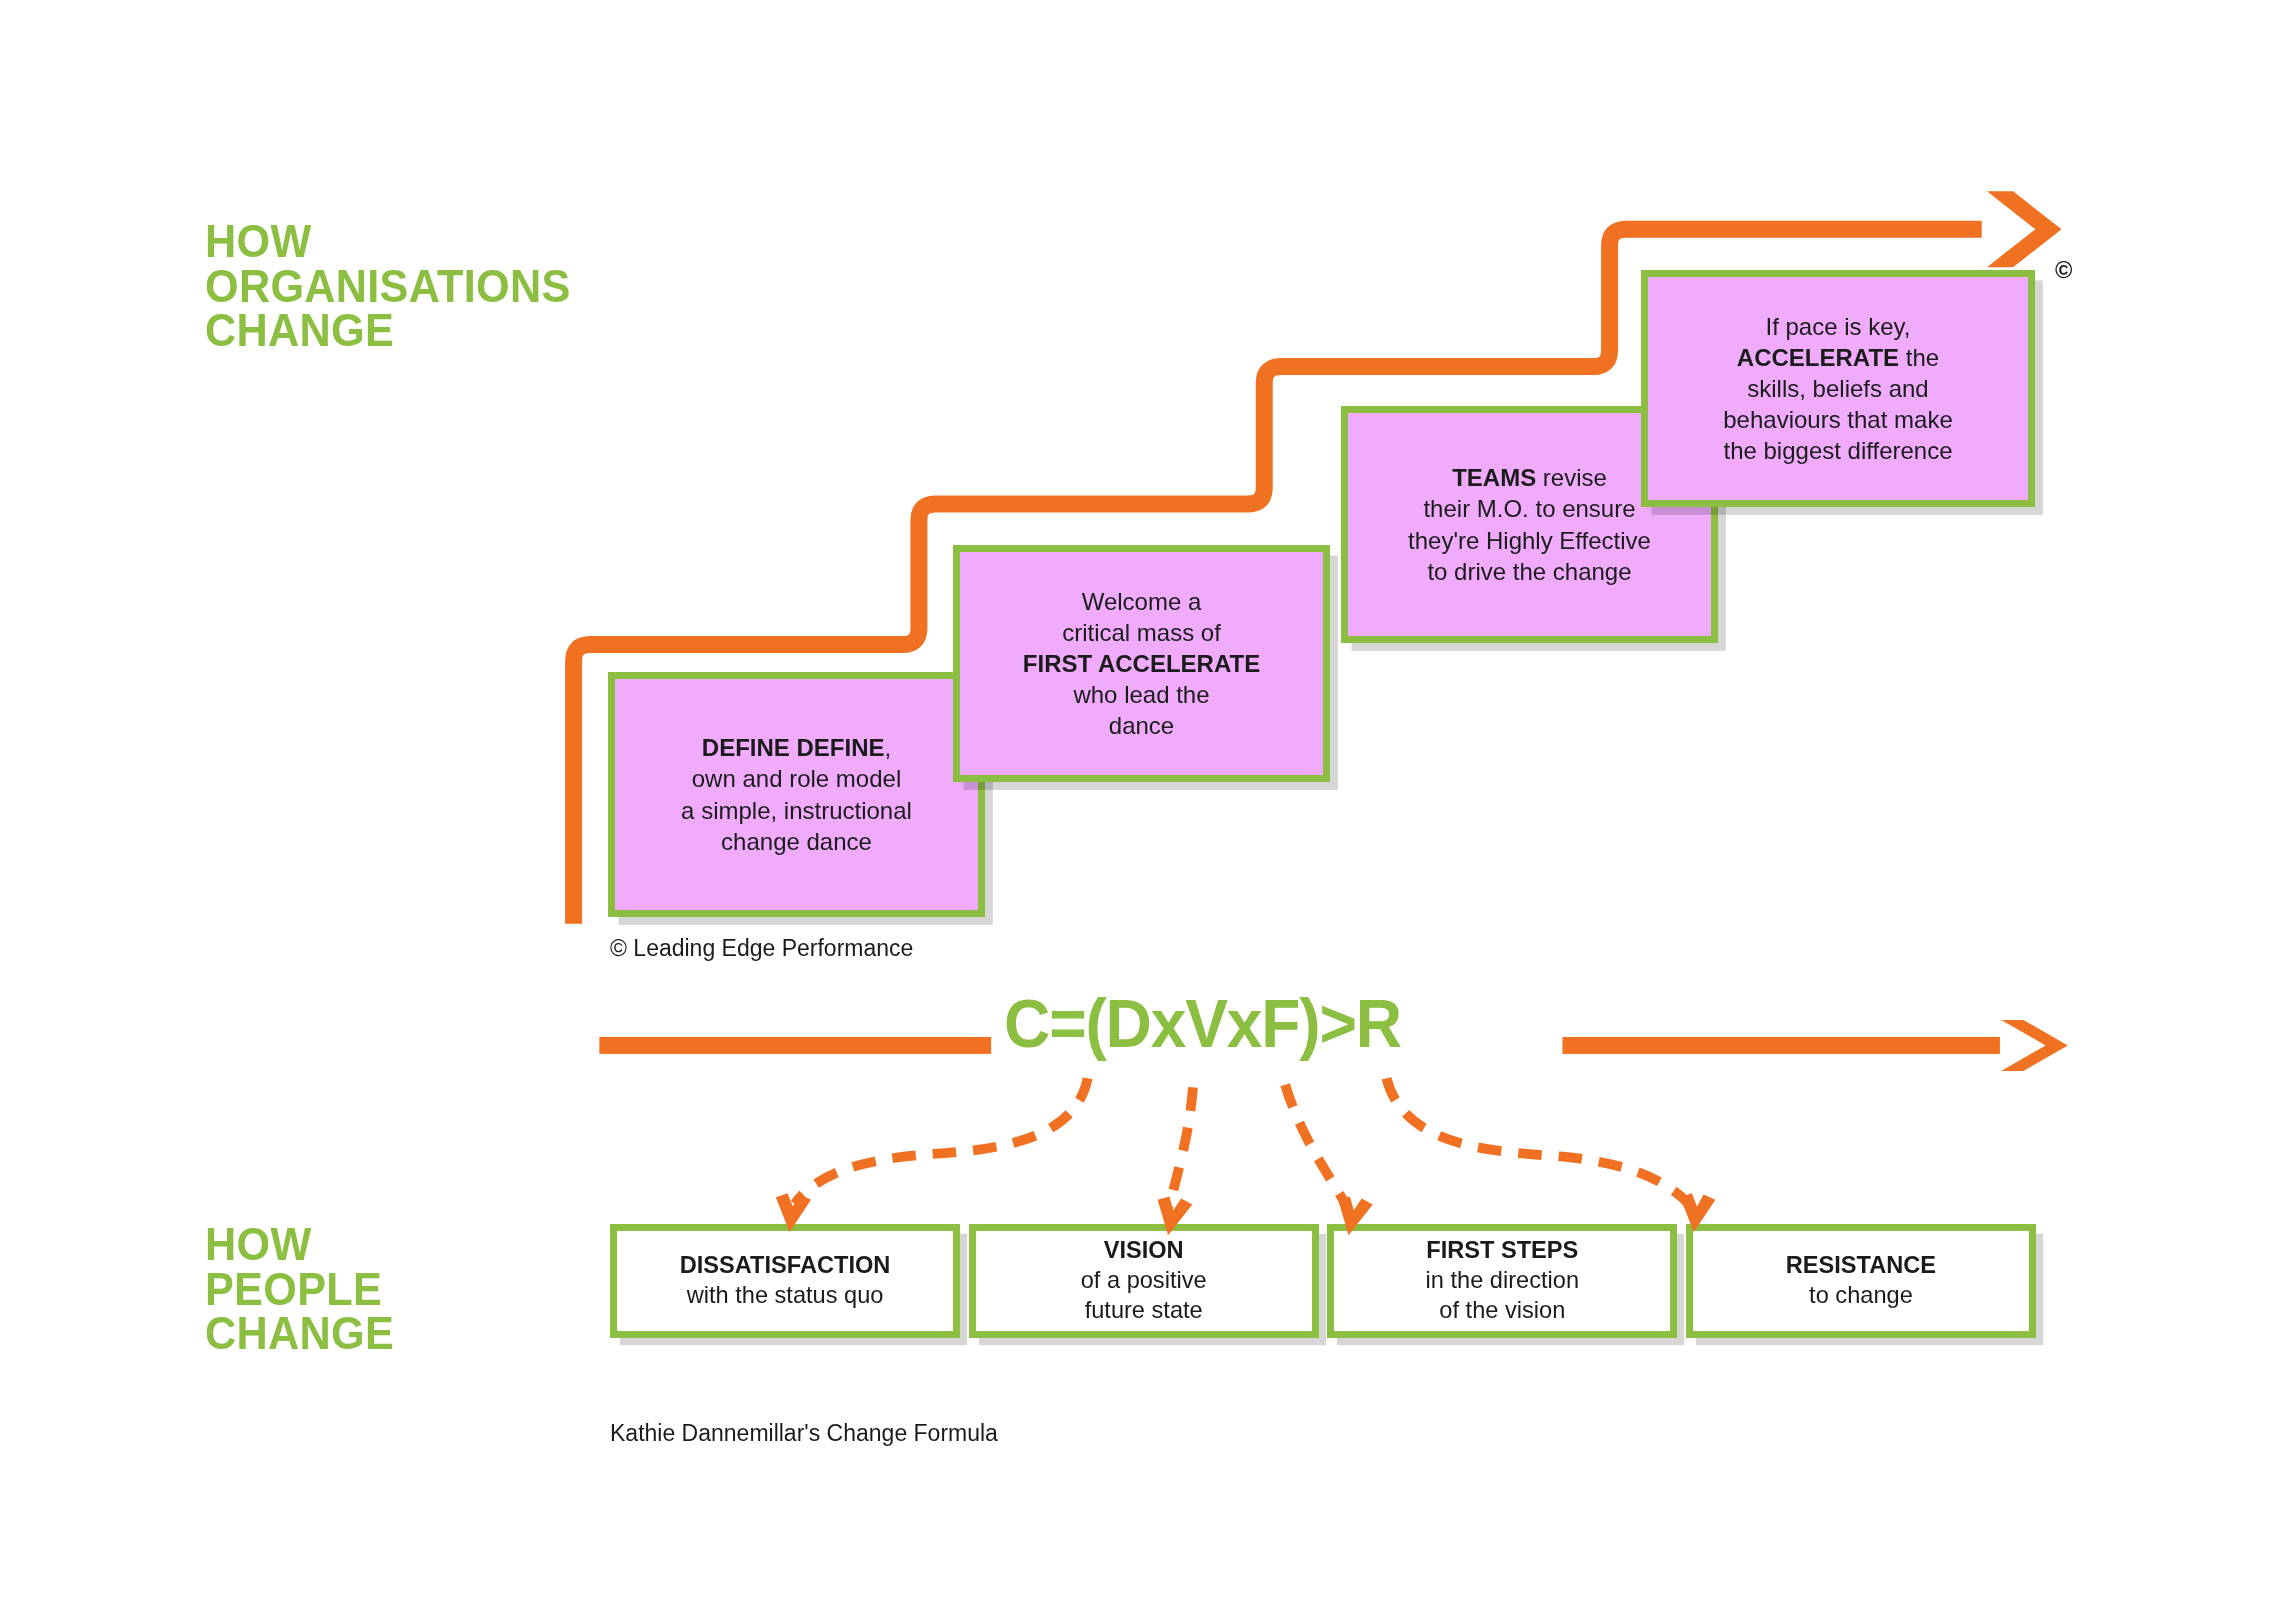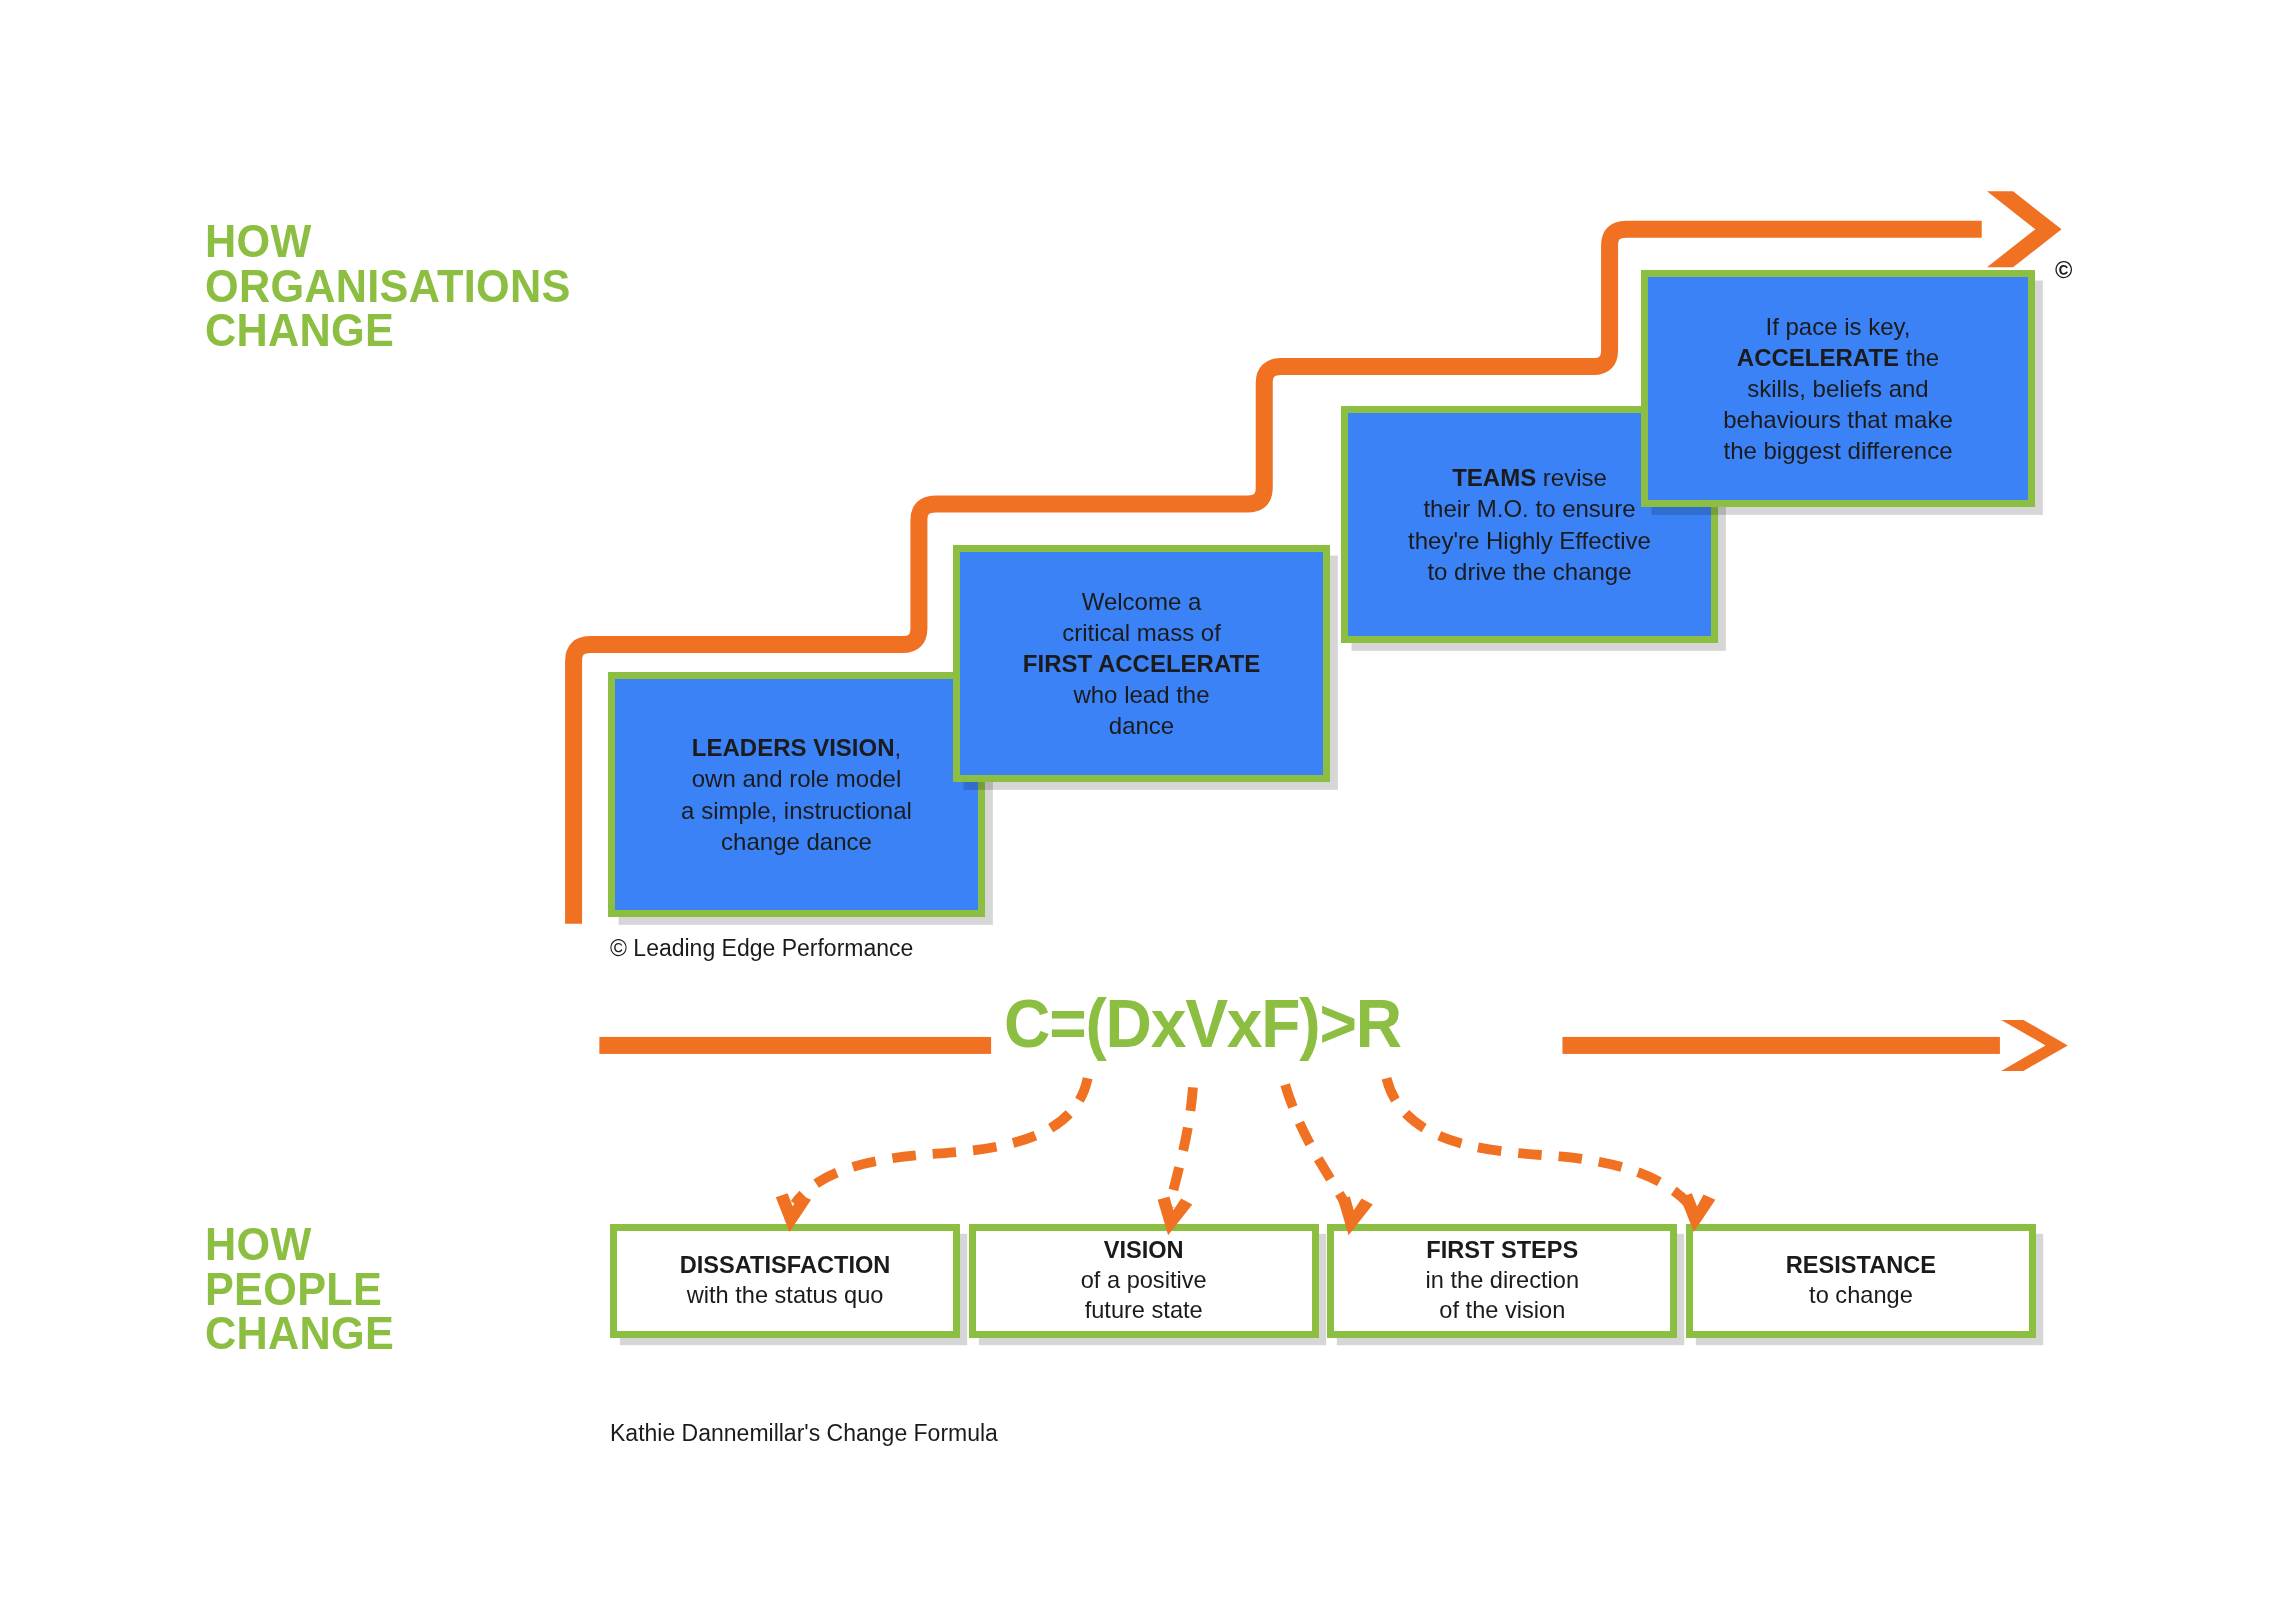--- a/index.html
+++ b/index.html
@@ -43,21 +43,21 @@
     width: 2295px;
     height: 1624px;
     pointer-events: none;
   }
 
   
   .gbox {
     position: absolute;
     box-sizing: border-box;
     border: 7.2px solid #8BBE41;
-    background: #3b82f6;
+    background: #f0abfc;
     box-shadow: 9.2px 9.2px 0 -1.3px rgba(0,0,0,0.16);
     display: flex;
     align-items: center;
     justify-content: center;
     text-align: center;
   }
   .gbox .txt {
     font-size: 24px;
     line-height: 1.30;
     color: #1b1b1b;
@@ -167,21 +167,21 @@
              Q 2461 560 2461 535
              L 2461 375
              Q 2461 350 2486 350
              L 3030 350" fill="none" stroke="#F07122" stroke-width="26" stroke-linecap="butt"></path>
 
     <path d="M 3038 292 L 3112 350 L 3038 408 L 3078 408 L 3152 350 L 3078 292 Z" fill="#F07122"></path>
   </svg>
 
   <div class="gbox" id="box-leaders">
     <div class="txt">
-      <b>LEADERS VISION</b>,<br>own and role model<br>a simple, instructional<br>change dance
+      <b>DEFINE DEFINE</b>,<br>own and role model<br>a simple, instructional<br>change dance
     </div>
   </div>
 
   <div class="gbox" id="box-followers">
     <div class="txt">
       Welcome a<br>critical mass of<br><b>FIRST ACCELERATE</b><br>who lead the<br>dance
     </div>
   </div>
 
   <div class="gbox" id="box-teams">

